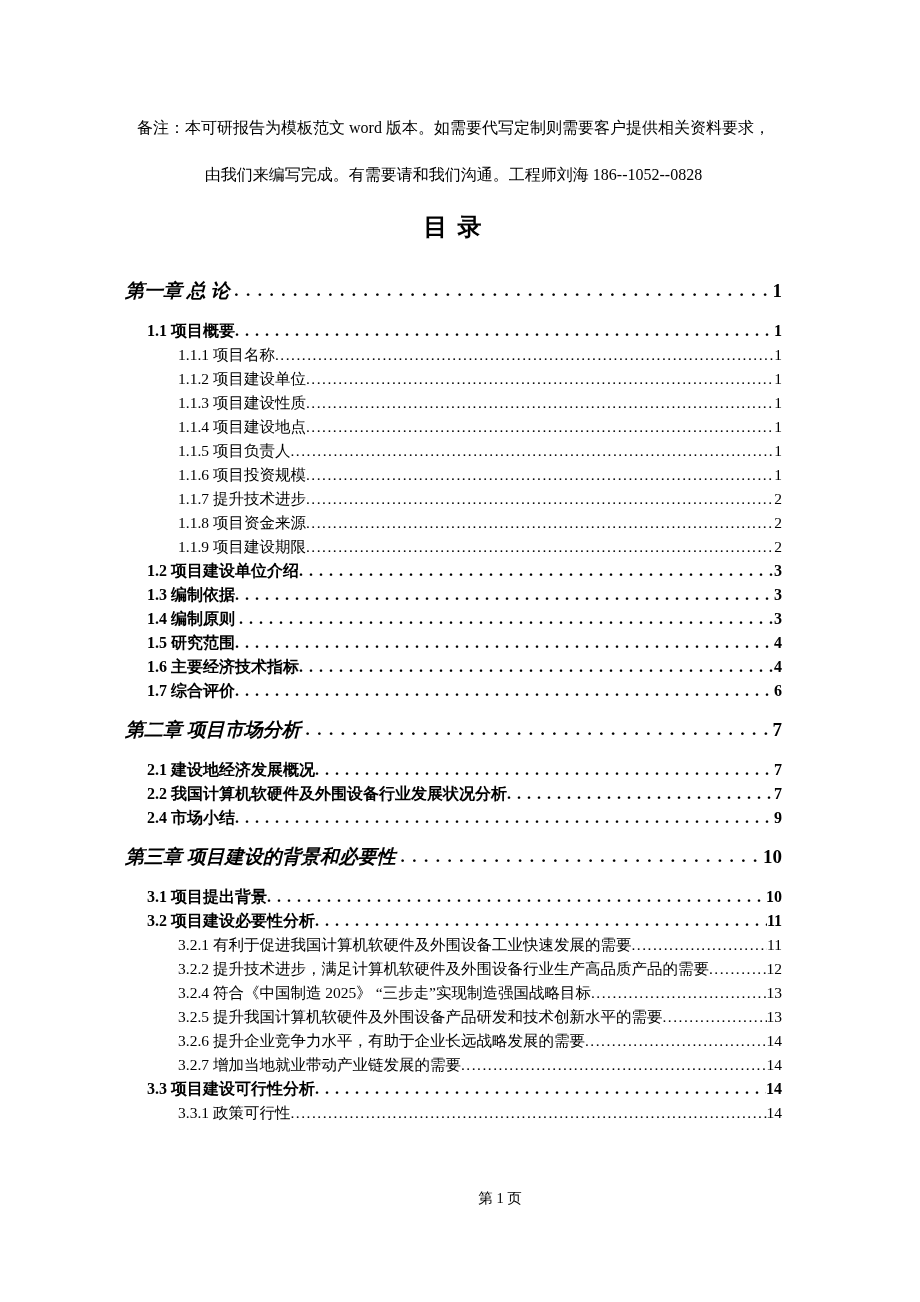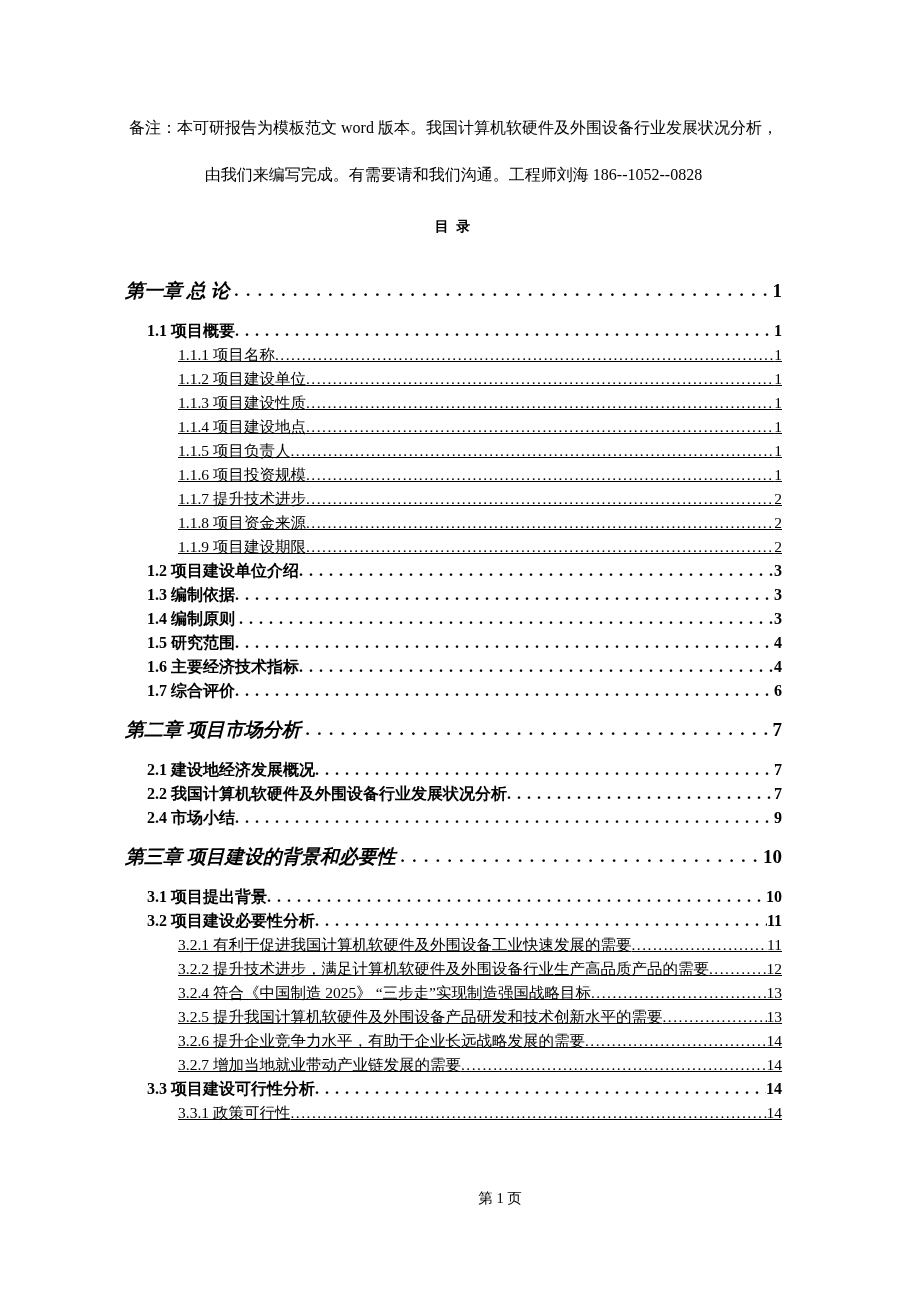--- a/index.html
+++ b/index.html
@@ -21,21 +21,21 @@
   .note {
     margin-top: 104px;
     font-size: 16px;
     line-height: 47px;
     text-align: center;
   }
   .note-line { white-space: nowrap; }
   .toc-title {
     margin: 14px 0 0 0;
     text-align: center;
-    font-size: 14px;
+    font-size: 24px;
     font-weight: bold;
     line-height: 30px;
     letter-spacing: 2px;
   }
   .toc-list { margin-top: 34px; }
   .toc-row {
     display: flex;
     align-items: center;
     line-height: 24px;
     font-size: 15.5px;
@@ -71,39 +71,39 @@
   }
   .toc-row.l1 .toc-page { font-style: normal; }
 
   .toc-row.l2 {
     font-weight: bold;
     font-size: 16px;
     padding-left: 22px;
   }
   .toc-row.l2 .toc-dots::after { letter-spacing: 6px; }
 
-  .toc-row.l3 { padding-left: 53px; text-decoration: underline; }
+  .toc-row.l3 { padding-left: 53px; }
   .toc-row.l3 .toc-dots::after { letter-spacing: 1.5px; }
 
   .footer {
     position: absolute;
     left: 0;
     width: 100%;
     bottom: 94px;
     text-align: center;
     font-size: 14.5px;
     padding-left: 40px;
   }
 </style>
 </head>
 <body>
 
 <div class="content">
   <div class="note">
-    <div class="note-line">备注：本可研报告为模板范文 word 版本。我国计算机软硬件及外围设备行业发展状况分析，</div>
+    <div class="note-line">备注：本可研报告为模板范文 word 版本。如需要代写定制则需要客户提供相关资料要求，</div>
     <div class="note-line">由我们来编写完成。有需要请和我们沟通。工程师刘海 186--1052--0828</div>
   </div>
 
   <h1 class="toc-title">目 录</h1>
 
   <div class="toc-list">
       <div class="toc-row l1">
     <span class="toc-label">第一章 总 论 </span>
     <span class="toc-dots"></span>
     <span class="toc-page">1</span>

